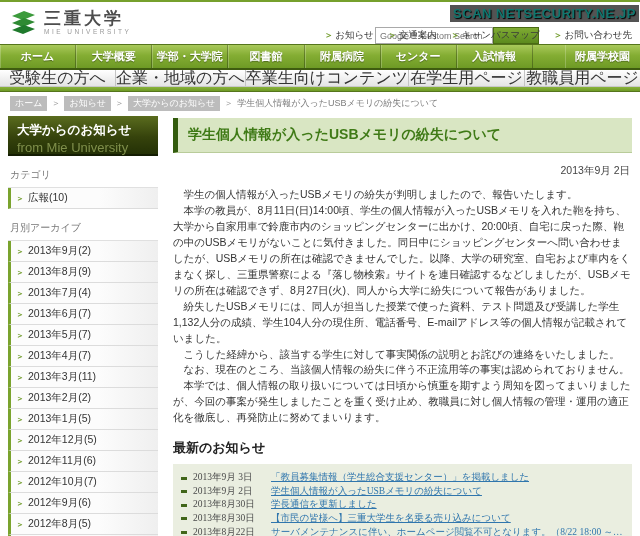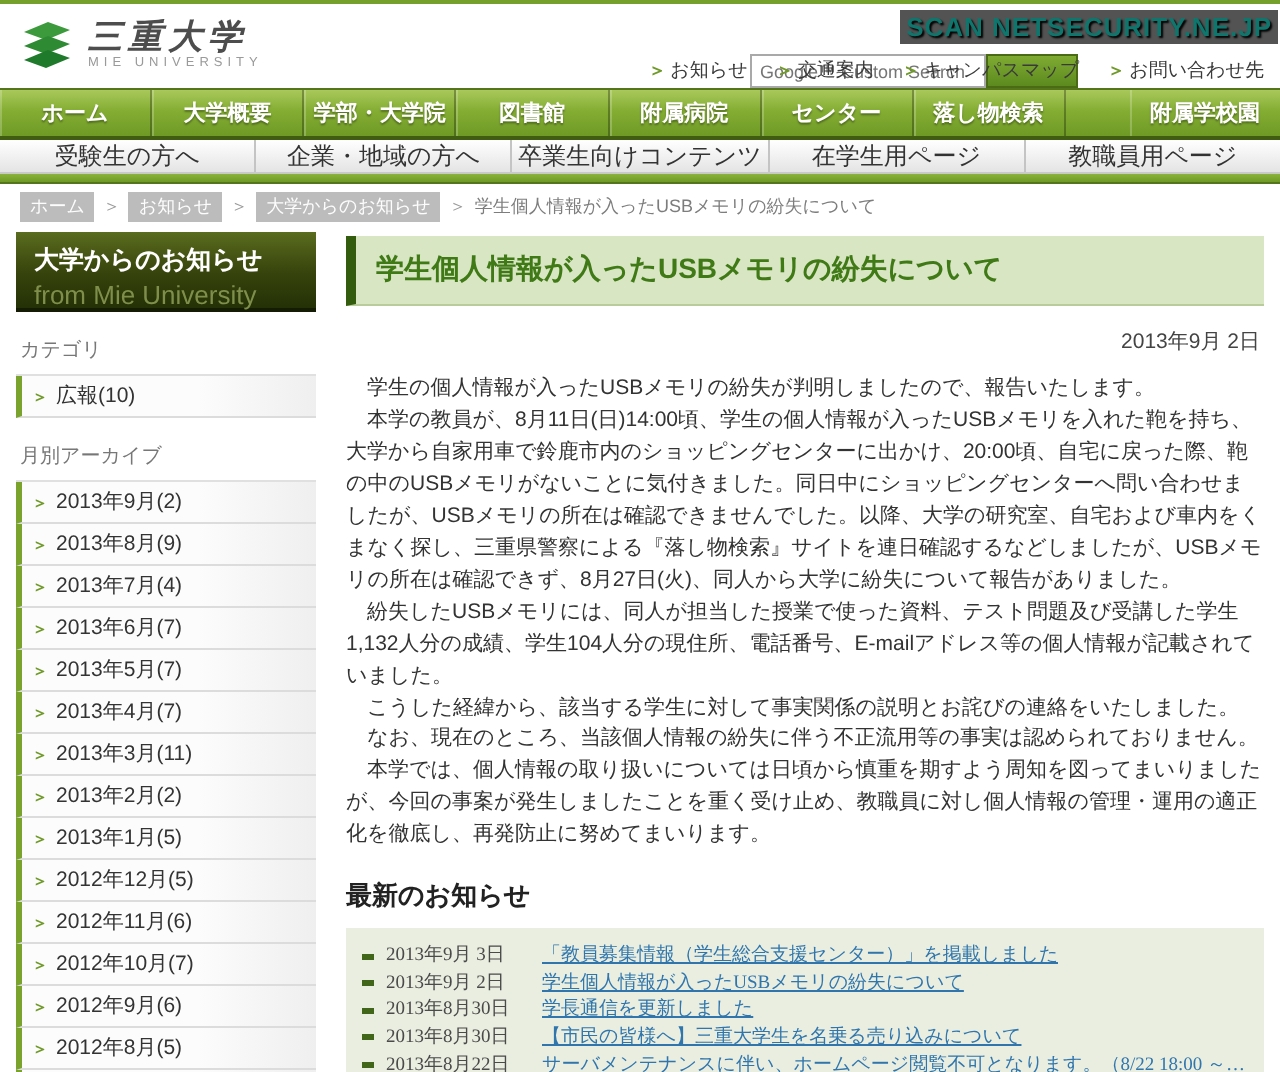--- a/index.html
+++ b/index.html
@@ -6,21 +6,21 @@
   html,body { width:640px; height:536px; }
   body {
     font-family:"Liberation Sans","DejaVu Sans",sans-serif;
     background:#fff; color:#333; overflow:hidden; position:relative;
     border-top:2px solid #76a02c;
   }
   
   .header { position:relative; height:42px; background:#fff; }
   .logo { position:absolute; left:10px; top:7px; display:flex; align-items:center; cursor:pointer; }
   .logo-icon { width:27px; height:27px; margin-right:7px; }
-  .logo-jp { font-size:17px; font-weight:bold; color:#4d4d4d; letter-spacing:3px; line-height:1.1;font-style:italic; }
+  .logo-jp { font-size:17px; font-weight:bold; color:#4d4d4d; letter-spacing:3px; line-height:1.1; }
   .logo-en { font-size:6.5px; color:#9a9a9a; letter-spacing:2.5px; }
   .search-area { position:absolute; left:375px; top:5px; display:flex;margin-top:20px; }
   .search-input {
     width:118px; height:17px; border:1px solid #a9a9a9; font-size:9px; padding:1px 4px;
     color:#777; font-family:inherit; background:#fff;
   }
   .search-button { width:46px; height:17px; background:linear-gradient(#7fab33,#5c8a1e); border:1px solid #4a6b14; cursor:pointer; }
   .watermark {
     position:absolute; right:1px; top:3px; z-index:20;
     font-size:13px; font-weight:bold; color:#0f766e; letter-spacing:0.5px; white-space:nowrap;
@@ -40,21 +40,21 @@
     flex:1; display:flex; align-items:center; justify-content:center;
     color:#fff; font-weight:bold; font-size:11px; cursor:pointer;
     border-right:1px solid rgba(0,0,0,0.28); box-shadow:inset 1px 0 0 rgba(255,255,255,0.22);
     text-shadow:0 1px 1px rgba(0,0,0,0.35); white-space:nowrap;
   }
   .mainnav-item:last-child { border-right:none;margin-left:32px; }
   
   .subnav { display:flex; height:17px; background:linear-gradient(#ffffff,#e4e4e4); border-bottom:1px solid #c9c9c9; }
   .subnav-item {
     flex:1; display:flex; align-items:center; justify-content:center;
-    font-size:12px; color:#333; cursor:pointer; border-right:1px solid #c4c4c4; white-space:nowrap;
+    font-size:16px; color:#333; cursor:pointer; border-right:1px solid #c4c4c4; white-space:nowrap;
   }
   .subnav-item:last-child { border-right:none; }
   .green-strip { height:5px; background:linear-gradient(#8ab33c,#6e9a25); border-bottom:1px solid #55751c; }
   
   .breadcrumb { display:flex; align-items:center; gap:4px; padding:4px 10px 3px; font-size:9px; }
   .crumb-pill { background:#bcbcbc; color:#fdfdfd; padding:1px 5px; cursor:pointer; white-space:nowrap; }
   .crumb-sep { color:#999; }
   .crumb-current { color:#7d7d7d; white-space:nowrap; }
   
   .page { display:flex; padding:2px 8px 0; }
@@ -124,21 +124,21 @@
     </div>
 </div>
 
 <div class="mainnav">
     <div class="mainnav-item">ホーム</div>
     <div class="mainnav-item">大学概要</div>
     <div class="mainnav-item">学部・大学院</div>
     <div class="mainnav-item">図書館</div>
     <div class="mainnav-item">附属病院</div>
     <div class="mainnav-item">センター</div>
-    <div class="mainnav-item">落し物検索</div>
+    <div class="mainnav-item">入試情報</div>
     <div class="mainnav-item">附属学校園</div>
   </div>
 <div class="subnav">
     <div class="subnav-item">受験生の方へ</div>
     <div class="subnav-item">企業・地域の方へ</div>
     <div class="subnav-item">卒業生向けコンテンツ</div>
     <div class="subnav-item">在学生用ページ</div>
     <div class="subnav-item">教職員用ページ</div>
   </div>
 <div class="green-strip"></div>

